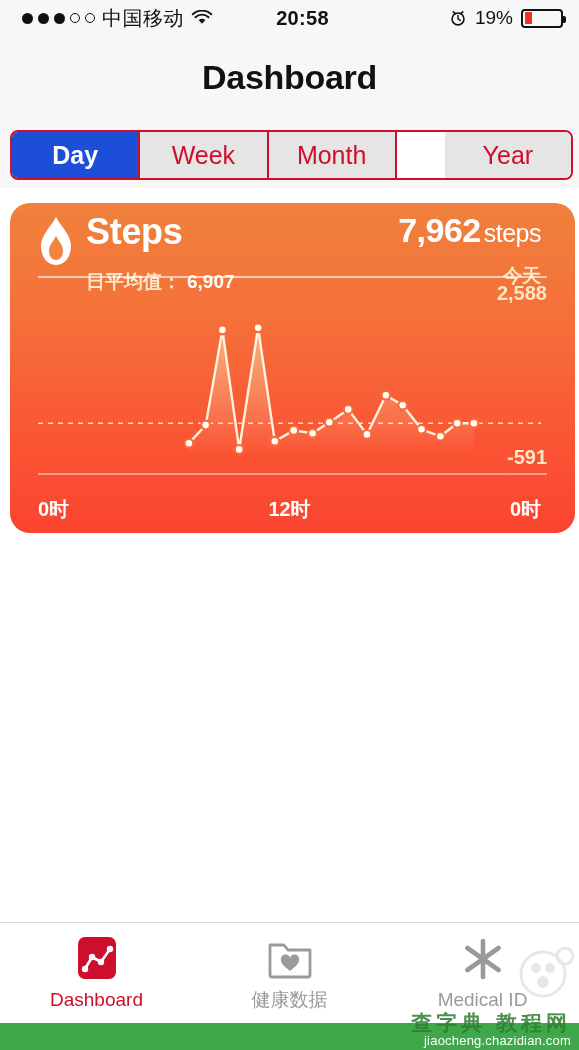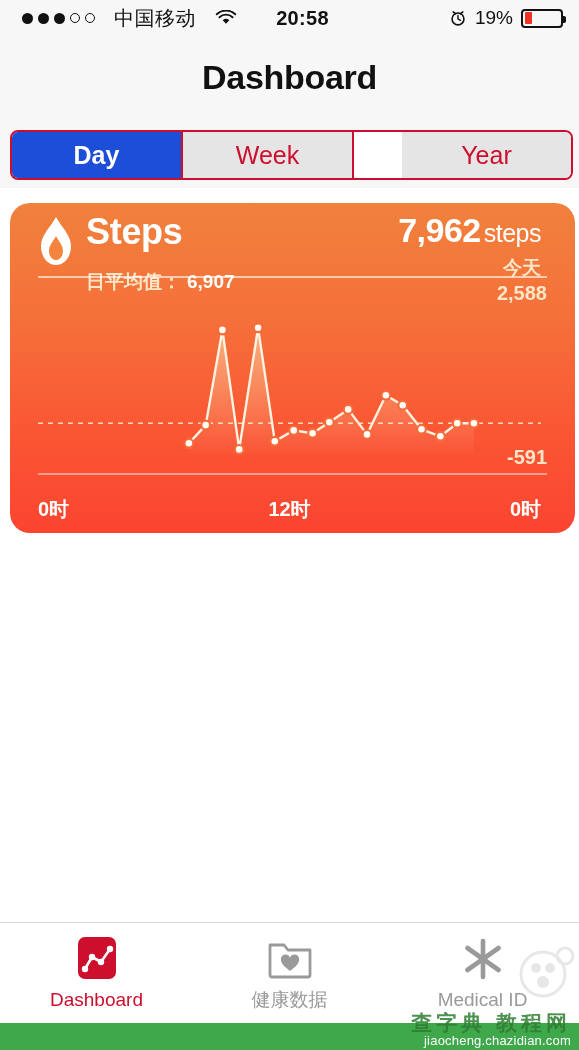--- a/index.html
+++ b/index.html
@@ -8,21 +8,21 @@
     background:#ffffff;
     font-family:"Liberation Sans","DejaVu Sans",sans-serif;
     overflow:hidden;position:relative;
   }
   
   .statusbar{
     position:absolute;left:0;top:0;width:579px;height:36px;
     background:#f7f7f7;
     display:flex;align-items:center;
   }
-  .sb-left{position:absolute;left:22px;top:0;height:36px;display:flex;align-items:center;gap:19px;}
+  .sb-left{position:absolute;left:22px;top:0;height:36px;display:flex;align-items:center;gap:7px;}
   .dots{display:flex;align-items:center;gap:5px;}
   .dot{width:11px;height:11px;border-radius:50%;background:#111;}
   .dot.open{background:transparent;border:1.6px solid #111;width:8px;height:8px;}
   .carrier{font-size:20px;color:#111;font-weight:500;letter-spacing:0.5px;}
   .wifi{width:22px;height:16px;position:relative;}
   .sb-center{position:absolute;left:0;top:0;width:579px;height:36px;display:flex;align-items:center;justify-content:center;padding-left:13px;}
   .clock{font-size:20px;font-weight:bold;color:#111;letter-spacing:0.3px;}
   .sb-right{position:absolute;right:16px;top:0;height:36px;display:flex;align-items:center;gap:8px;}
   .alarm{width:18px;height:18px;}
   .batt-pct{font-size:19px;font-weight:500;color:#111;}
@@ -55,21 +55,21 @@
     background:linear-gradient(180deg,#F0813C 0%,#F5703A 35%,#FA5634 70%,#FB4430 100%);
     margin-top:8px;
   }
   .card-hd{position:absolute;left:0;top:0;width:559px;height:73px;}
   .flame{position:absolute;left:28px;top:13px;width:36px;height:50px;}
   .steps-title{position:absolute;left:76px;top:8px;font-size:36px;font-weight:bold;color:#ffffff;letter-spacing:-0.3px;}
   .avg{position:absolute;left:76px;top:66px;font-size:19px;color:#FBE6C8;font-weight:bold;}
   .avg .num{color:#ffffff;margin-left:6px;}
   .big-num{position:absolute;right:28px;top:8px;font-size:34px;font-weight:bold;color:#ffffff;letter-spacing:-0.5px;white-space:nowrap;}
   .big-num .unit{font-size:25px;font-weight:500;margin-left:3px;}
-  .today{position:absolute;right:28px;top:52px;font-size:19px;color:#FBE6C8;font-weight:bold;}
+  .today{position:absolute;right:28px;top:60px;font-size:19px;color:#FBE6C8;font-weight:bold;}
 
   .hr-top{position:absolute;left:28px;right:28px;top:73px;height:2px;background:rgba(255,255,255,0.62);}
   .hr-bot{position:absolute;left:28px;right:28px;top:270px;height:2px;background:rgba(255,255,255,0.45);}
 
   .axis-max{position:absolute;right:28px;top:79px;font-size:20px;color:#FBE6C8;font-weight:bold;}
   .axis-min{position:absolute;right:28px;top:243px;font-size:20px;color:#FBE6C8;font-weight:bold;}
 
   .chartbox{position:absolute;left:0;top:88px;width:559px;height:180px;}
   .tick{position:absolute;bottom:8px;font-size:20px;color:#ffffff;font-weight:bold;}
   .tick.t0{left:28px;}
@@ -135,20 +135,23 @@
 <div class="navbar">
   <div class="nav-title">Dashboard</div>
 </div>
 
 <div class="seg-wrap" id="segmented-control">
     <div class="seg active">
       <span>Day</span>
     </div>
     <div class="seg">
       <span>Week</span>
+    </div>
+    <div class="seg">
+      <span>Month</span>
     </div>
     <div class="seg">
       <span>Year</span>
     </div>
   </div>
 
 <div class="card">
 
   <div class="card-hd">
     <span class="flame">

